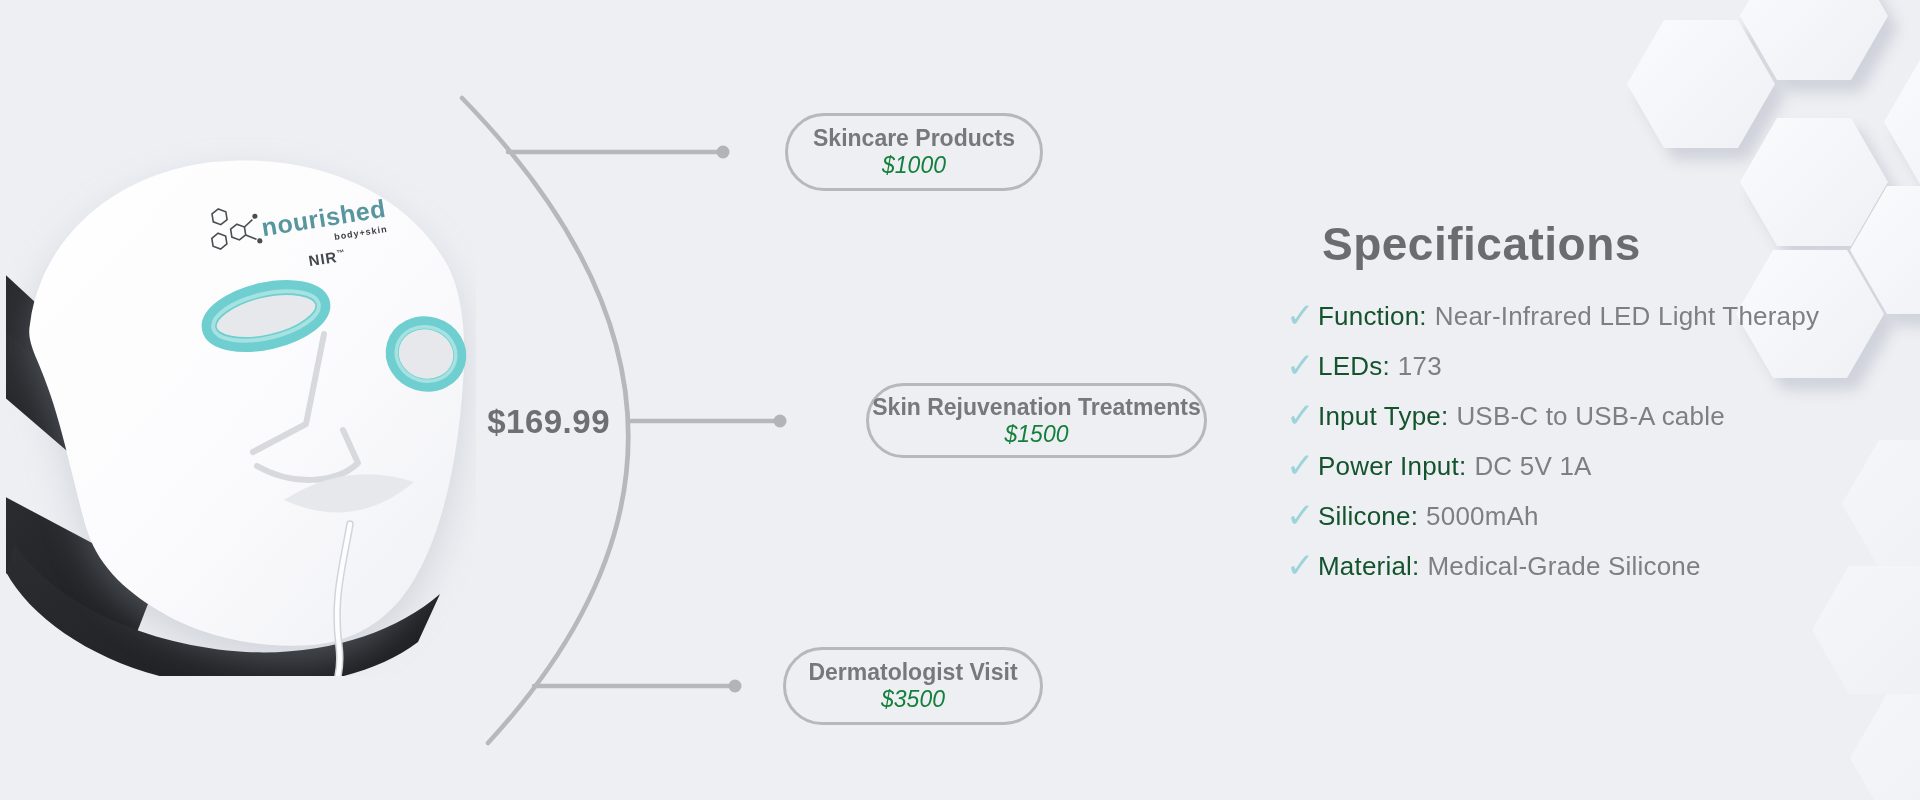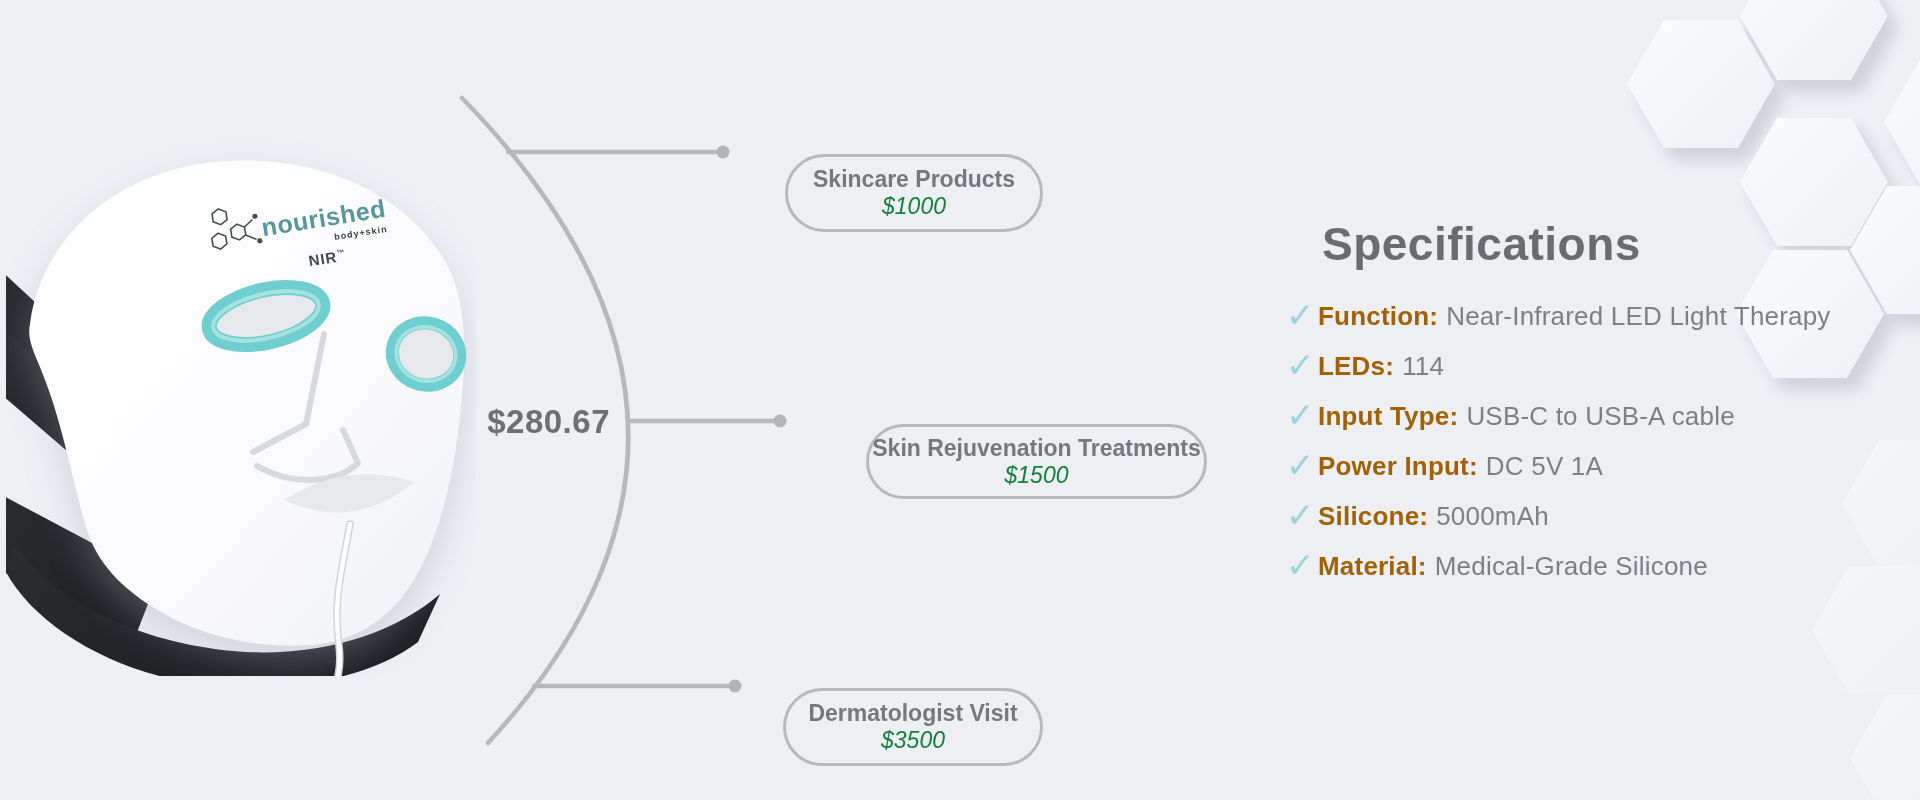--- a/index.html
+++ b/index.html
@@ -30,41 +30,40 @@
     text-align:right;font-size:33px;font-weight:bold;color:#6d6f73;
     letter-spacing:.5px;line-height:42px;
   }
 
   
   .pill{
     position:absolute;box-sizing:border-box;
     border:3px solid #b6b8bc;border-radius:42px;
     display:flex;flex-direction:column;align-items:center;justify-content:center;
     background:transparent;
-    margin-top:41px;
   }
   .pill .t{font-size:23px;font-weight:bold;color:#76787c;line-height:27px;}
   .pill .p{font-size:23px;font-style:italic;color:#15803d;line-height:27px;}
   .pill1{left:785px;top:113px;width:258px;height:78px;}
   .pill2{left:866px;top:383px;width:341px;height:75px;}
   .pill3{left:783px;top:647px;width:260px;height:78px;}
 
   
   .specs{position:absolute;left:1286px;top:218px;width:560px;}
   .specs h1{
     margin:0 0 26px 36px;font-size:46px;line-height:52px;
     font-weight:bold;color:#6a6d70;letter-spacing:.5px;
   }
   .spec-row{display:flex;align-items:baseline;height:50px;}
   .spec-check{
     width:32px;flex:0 0 32px;font-size:34px;line-height:34px;
     color:#9dd3da;transform:translateY(2px);font-weight:bold;
   }
   .spec-text{font-size:26px;color:#7d8083;letter-spacing:.2px;}
-  .spec-text b{color:#a16207;font-weight:bold;margin-right:8px;}
+  .spec-text b{color:#14532d;font-weight:normal;margin-right:8px;}
 
   
   .mask-svg{position:absolute;left:6px;top:126px;}
 </style>
 </head>
 <body>
 
 <div class="stage">
 
   <div class="hexwrap">
@@ -161,21 +160,21 @@
         <tspan>NIR</tspan><tspan dy="-6" font-size="8">™</tspan>
       </text>
     </g>
 
     <g fill="none" stroke-linecap="round">
       <path d="M 344 398 C 336 444, 327 472, 333 520 C 335 536, 333 545, 332 550" stroke="#d2d4d8" stroke-width="7.5"></path>
       <path d="M 344 398 C 336 444, 327 472, 333 520 C 335 536, 333 545, 332 550" stroke="#fcfdfe" stroke-width="4.5"></path>
     </g>
   </svg>
 
-  <div class="big-price">$280.67</div>
+  <div class="big-price">$169.99</div>
 
   <div class="pill pill1">
     <div class="t">Skincare Products</div>
     <div class="p">$1000</div>
   </div>
   <div class="pill pill2">
     <div class="t">Skin Rejuvenation Treatments</div>
     <div class="p">$1500</div>
   </div>
   <div class="pill pill3">
@@ -185,21 +184,21 @@
 
   <section class="specs">
     <h1>Specifications</h1>
 
     <div class="spec-row">
       <span class="spec-check">✓</span>
       <span class="spec-text"><b>Function:</b><span>Near-Infrared LED Light Therapy</span></span>
     </div>
     <div class="spec-row">
       <span class="spec-check">✓</span>
-      <span class="spec-text"><b>LEDs:</b><span>114</span></span>
+      <span class="spec-text"><b>LEDs:</b><span>173</span></span>
     </div>
     <div class="spec-row">
       <span class="spec-check">✓</span>
       <span class="spec-text"><b>Input Type:</b><span>USB-C to USB-A cable</span></span>
     </div>
     <div class="spec-row">
       <span class="spec-check">✓</span>
       <span class="spec-text"><b>Power Input:</b><span>DC 5V 1A</span></span>
     </div>
     <div class="spec-row">

